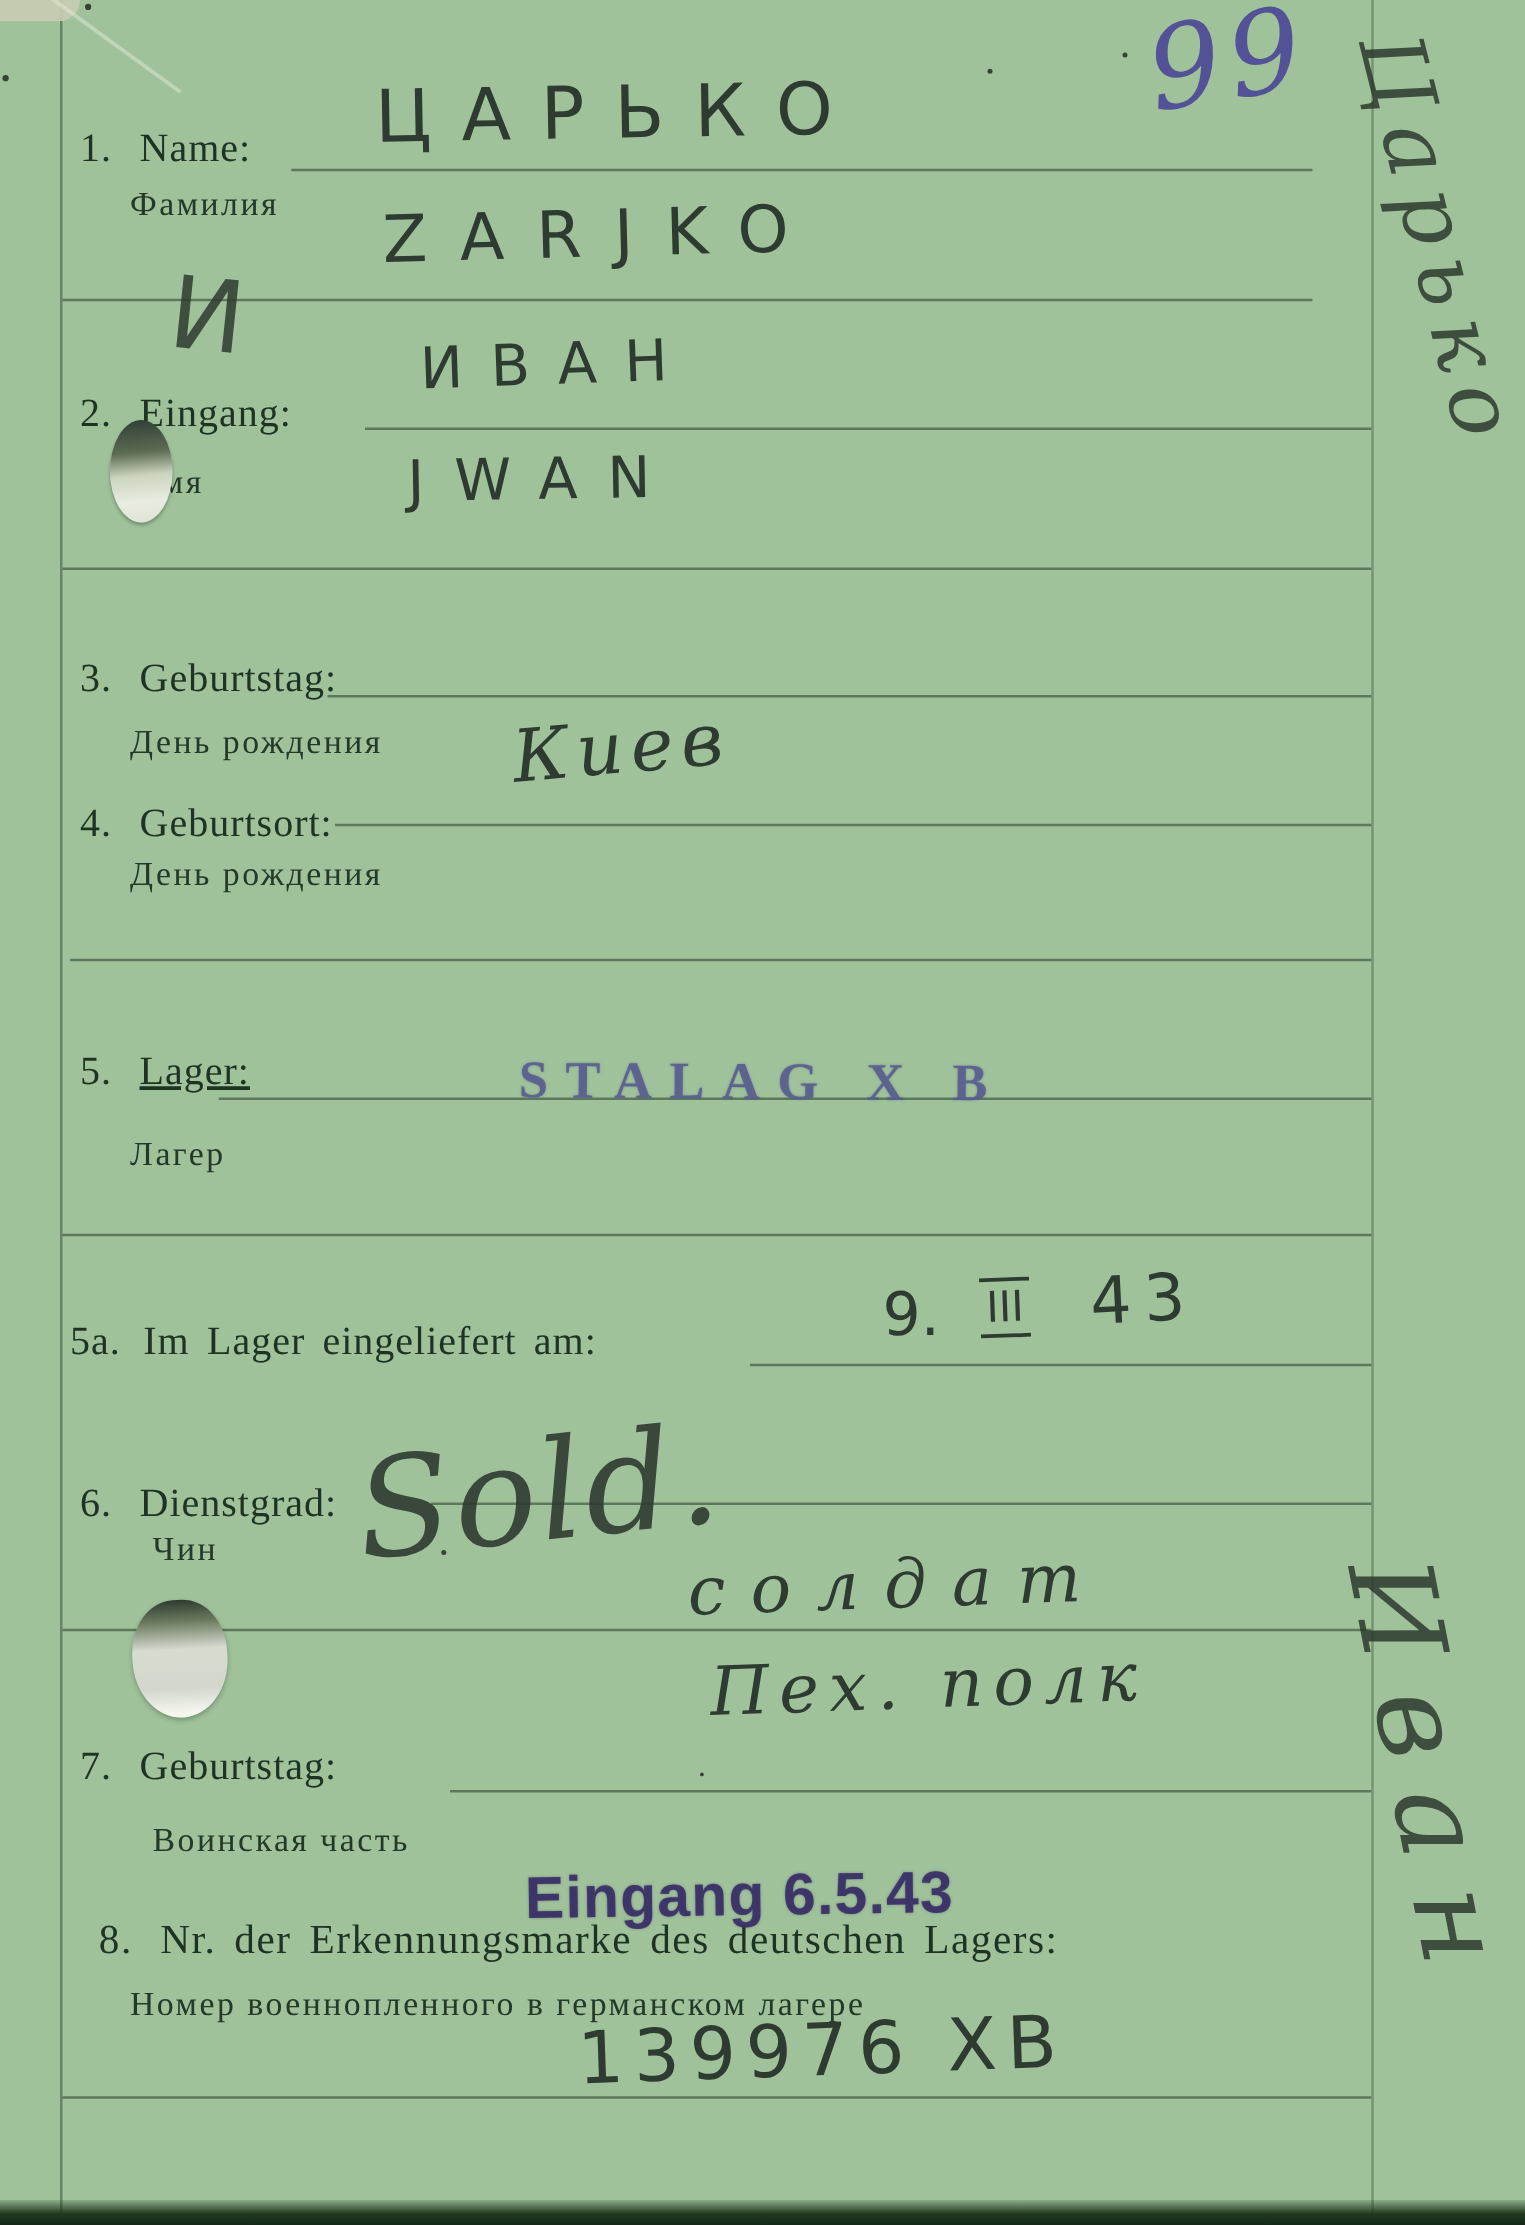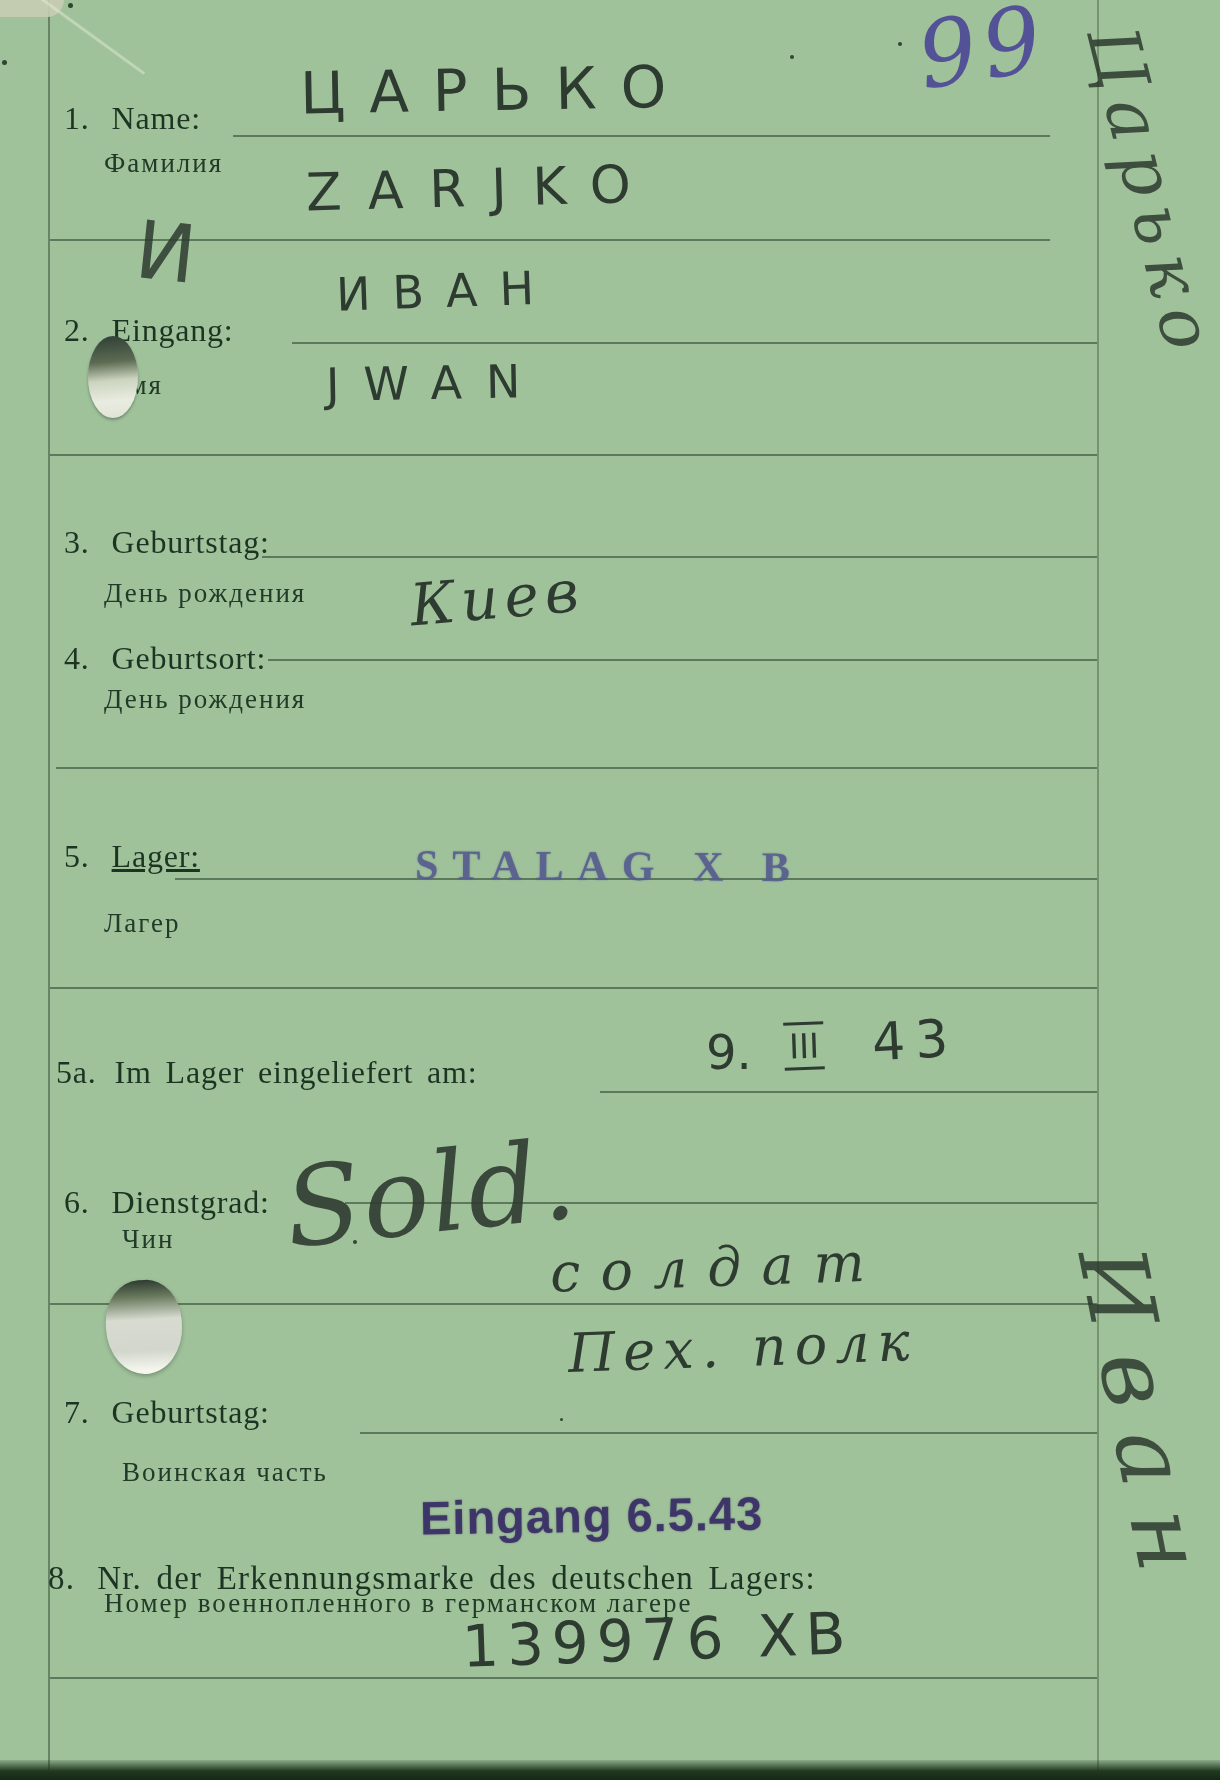--- a/index.html
+++ b/index.html
@@ -96,21 +96,21 @@
   <div class="lbl" style="left:64px;top:1168px;margin-top:16px;">
     <span class="no">6.</span><span>Dienstgrad:</span>
   </div>
   <div class="rulbl" style="left:122px;top:1224px;">Чин</div>
 
   <div class="lbl" style="left:64px;top:1394px;">
     <span class="no">7.</span><span>Geburtstag:</span>
   </div>
   <div class="rulbl" style="left:122px;top:1457px;">Воинская часть</div>
 
-  <div class="lbl" style="left:48px;top:1534px;font-size:33px;letter-spacing:1.2px;margin-top:26px;">
+  <div class="lbl" style="left:79px;top:1534px;font-size:33px;letter-spacing:1.2px;">
     <span class="no">8.</span><span>Nr. der Erkennungsmarke des deutschen Lagers:</span>
   </div>
   <div class="rulbl" style="left:104px;top:1588px;">Номер военнопленного в германском лагере</div>
 
   <div class="hw" style="left:300px;top:56px;font-size:58px;letter-spacing:24px;transform:rotate(-1deg);">ЦАРЬКО</div>
   <div class="hw" style="left:306px;top:158px;font-size:52px;letter-spacing:26px;transform:rotate(-1.5deg);">ZARJKO</div>
   <div class="hw" style="left:136px;top:206px;font-size:80px;transform:rotate(6deg);opacity:.85;">И</div>
 
   <div class="hw" style="left:336px;top:264px;font-size:46px;letter-spacing:22px;transform:rotate(-2deg);">ИВАН</div>
   <div class="hw" style="left:326px;top:356px;font-size:46px;letter-spacing:24px;transform:rotate(-1deg);">JWAN</div>

